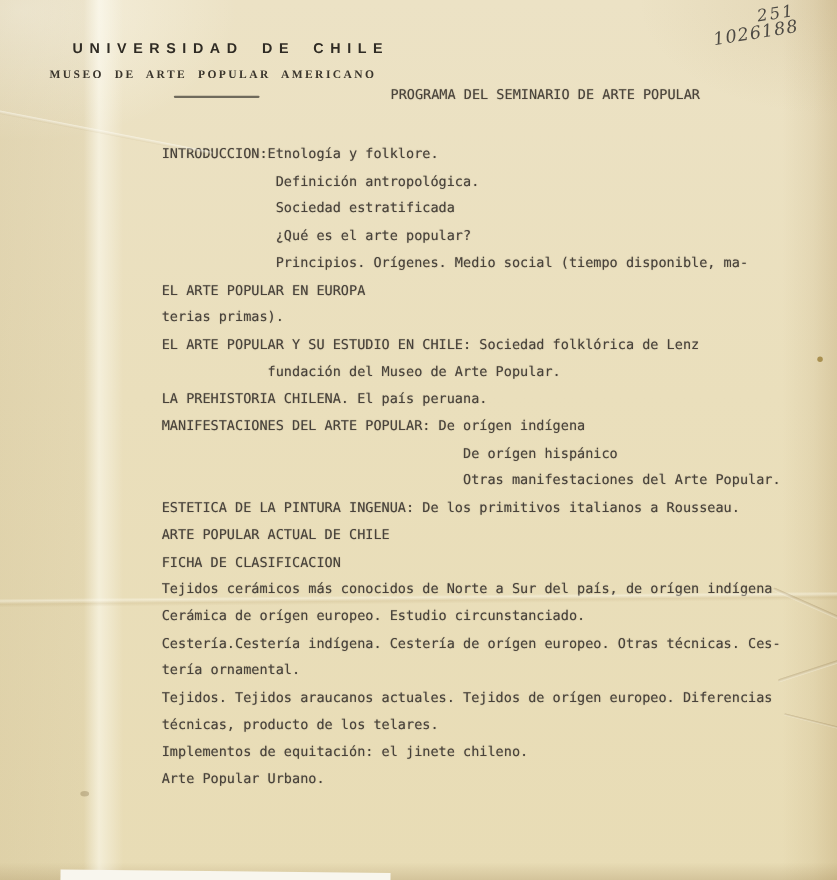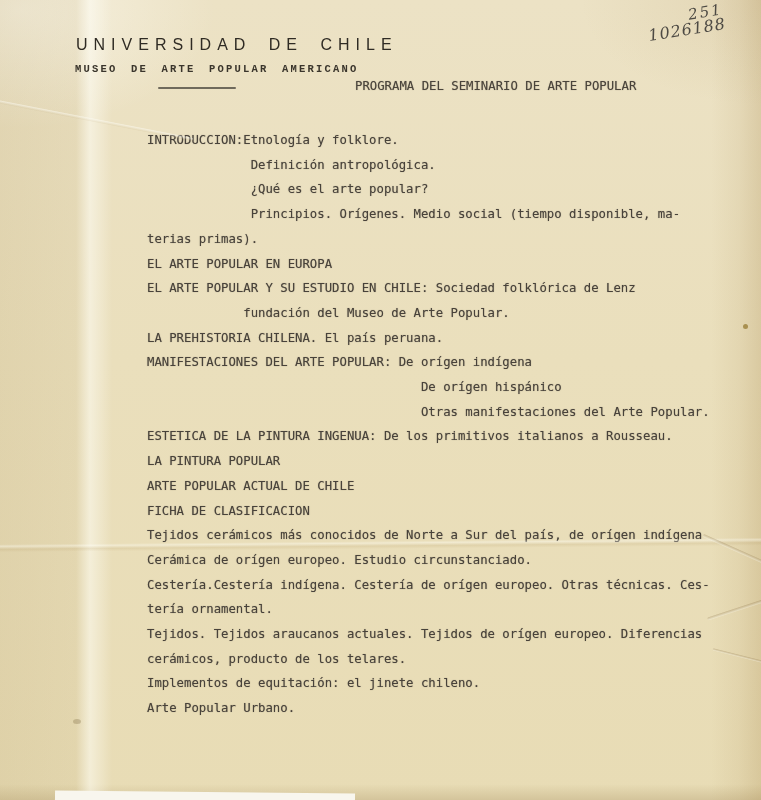--- a/index.html
+++ b/index.html
@@ -14,28 +14,28 @@
     background-image:
       linear-gradient(90deg, rgba(185,165,115,0.20) 0px, rgba(185,165,115,0.13) 76px, rgba(255,255,248,0.50) 90px, rgba(255,255,248,0) 112px),
       linear-gradient(270deg, rgba(158,124,62,0.22) 0px, rgba(158,124,62,0.09) 22px, rgba(158,124,62,0) 50px),
       linear-gradient(0deg, rgba(130,100,50,0.20) 0px, rgba(130,100,50,0) 16px),
       radial-gradient(ellipse 280px 170px at 20px 10px, rgba(253,251,242,0.60), rgba(253,251,242,0) 70%),
       radial-gradient(ellipse 240px 140px at 760px 0px, rgba(168,138,80,0.14), rgba(168,138,80,0) 75%),
       linear-gradient(180deg, #ece2c5 0%, #eadfbc 45%, #e8dcb5 100%);
   }
   
   .institution{
-    position:absolute;left:76px;top:36px;
+    position:absolute;left:66px;top:36px;
     font-family:"Liberation Sans","DejaVu Sans",sans-serif;
-    font-weight:normal;font-size:16px;letter-spacing:6px;word-spacing:7px;
+    font-weight:bold;font-size:13px;letter-spacing:6px;word-spacing:7px;
     color:#2f2b24;
   }
   .department{
-    position:absolute;left:54px;top:63px;
-    font-family:Liberation Mono, monospace;
+    position:absolute;left:24px;top:63px;
+    font-family:Liberation Serif, serif;
     font-weight:bold;font-size:10.5px;letter-spacing:2.2px;word-spacing:5px;
     color:#3a352c;
     padding-left:21px;
   }
   .letterhead-rule{
     position:absolute;left:158px;top:87px;width:78px;height:2px;
     background:#46413a;opacity:.75;border-radius:1px;
   }
   
   .doc-title{
@@ -88,40 +88,40 @@
     <div class="institution">UNIVERSIDAD DE CHILE</div>
     <div class="department">MUSEO DE ARTE POPULAR AMERICANO</div>
     <div class="letterhead-rule"></div>
   </div>
 
   <div class="doc-title">PROGRAMA DEL SEMINARIO DE ARTE POPULAR</div>
 
   <div class="doc-body">
       <div class="doc-line">INTRODUCCION:Etnología y folklore.</div>
       <div class="doc-line">              Definición antropológica.</div>
+      <div class="doc-line">              Sociedad estratificada</div>
       <div class="doc-line">              ¿Qué es el arte popular?</div>
       <div class="doc-line">              Principios. Orígenes. Medio social (tiempo disponible, ma-</div>
+      <div class="doc-line">EL ARTE POPULAR EN EUROPA</div>
       <div class="doc-line">terias primas).</div>
-      <div class="doc-line">EL ARTE POPULAR EN EUROPA</div>
       <div class="doc-line">EL ARTE POPULAR Y SU ESTUDIO EN CHILE: Sociedad folklórica de Lenz</div>
       <div class="doc-line">             fundación del Museo de Arte Popular.</div>
       <div class="doc-line">LA PREHISTORIA CHILENA. El país peruana.</div>
       <div class="doc-line">MANIFESTACIONES DEL ARTE POPULAR: De orígen indígena</div>
       <div class="doc-line">                                     De orígen hispánico</div>
       <div class="doc-line">                                     Otras manifestaciones del Arte Popular.</div>
       <div class="doc-line">ESTETICA DE LA PINTURA INGENUA: De los primitivos italianos a Rousseau.</div>
-      <div class="doc-line">LA PINTURA POPULAR</div>
       <div class="doc-line">ARTE POPULAR ACTUAL DE CHILE</div>
       <div class="doc-line">FICHA DE CLASIFICACION</div>
       <div class="doc-line">Tejidos cerámicos más conocidos de Norte a Sur del país, de orígen indígena</div>
       <div class="doc-line">Cerámica de orígen europeo. Estudio circunstanciado.</div>
       <div class="doc-line">Cestería.Cestería indígena. Cestería de orígen europeo. Otras técnicas. Ces-</div>
       <div class="doc-line">tería ornamental.</div>
       <div class="doc-line">Tejidos. Tejidos araucanos actuales. Tejidos de orígen europeo. Diferencias</div>
-      <div class="doc-line">cerámicos, producto de los telares.</div>
+      <div class="doc-line">técnicas, producto de los telares.</div>
       <div class="doc-line">Implementos de equitación: el jinete chileno.</div>
       <div class="doc-line">Arte Popular Urbano.</div>
     </div>
 
   <div class="crease-diag"></div>
   <div class="crease-h"></div>
   <div class="wrinkle wrinkle-1"></div>
   <div class="wrinkle wrinkle-2"></div>
   <div class="wrinkle wrinkle-3"></div>
   <div class="speck-1"></div>

